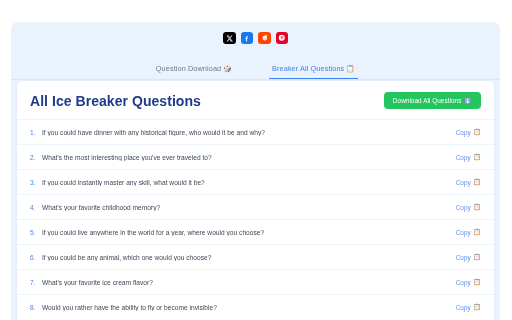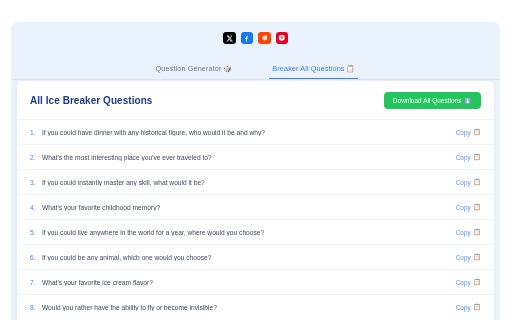--- a/index.html
+++ b/index.html
@@ -95,21 +95,21 @@
     overflow: hidden;
   }
 
   #card-header {
     display: flex;
     align-items: center;
     justify-content: space-between;
     padding: 11px 13px 10px 13px;
   }
   #page-title {
-    font-size: 10px;
+    font-size: 14px;
     font-weight: bold;
     color: #1e3a8a;
     letter-spacing: .05px;
   }
   #download-all-button {
     background: #22c55e;
     color: #ffffff;
     font-size: 6.4px;
     padding: 5px 9px;
     border-radius: 4px;
@@ -188,21 +188,21 @@
     <div class="social-icon si-pn">
       <svg width="7.5" height="7.5" viewBox="0 0 24 24" fill="#ffffff">
           <circle cx="12" cy="12" r="9.5"></circle>
           <path d="M11.3 7.2c-2.2 0-3.6 1.5-3.6 3.3 0 .9.4 1.9 1.1 2.2.1.05.2 0 .22-.1l.16-.66c.05-.17.03-.23-.1-.38-.28-.33-.45-.75-.45-1.35 0-1.74 1.3-3.3 3.4-3.3 1.85 0 2.87 1.13 2.87 2.64 0 1.99-.88 3.67-2.18 3.67-.72 0-1.26-.6-1.09-1.33.2-.88.6-1.83.6-2.46 0-.57-.3-1.04-.93-1.04-.74 0-1.33.77-1.33 1.79 0 .65.22 1.1.22 1.1l-.9 3.8c-.26 1.12-.04 2.5-.02 2.63.01.08.11.1.16.04.07-.1.99-1.23 1.3-2.36.09-.32.5-1.96.5-1.96.25.47.97.89 1.74.89 2.29 0 3.84-2.09 3.84-4.88 0-2.11-1.79-4.08-4.5-4.08z" fill="#e60023"></path>
         </svg>
     </div>
   </div>
 
   <div id="tab-bar">
     <div class="tab">
-      <span>Question Generator</span><span class="tab-emoji">🎲</span>
+      <span>Question Download</span><span class="tab-emoji">🎲</span>
     </div>
     <div class="tab active">
       <span>Breaker All Questions</span><span class="tab-emoji">📋</span>
     </div>
   </div>
 
   <div id="questions-card">
 
     <div id="card-header">
       <div id="page-title">All Ice Breaker Questions</div>

